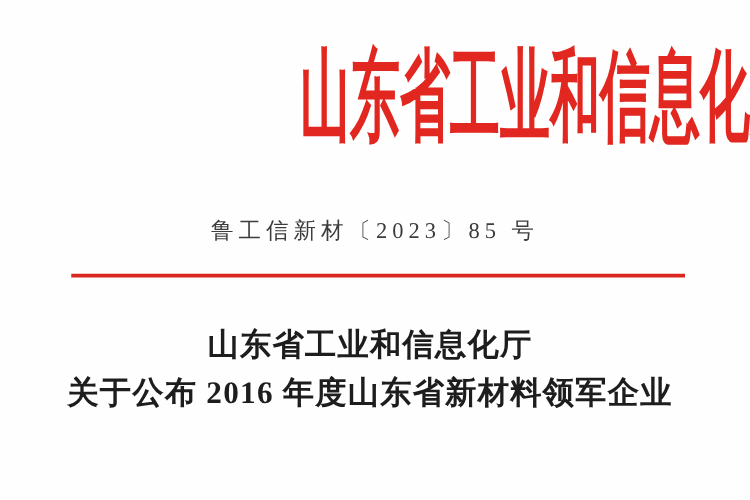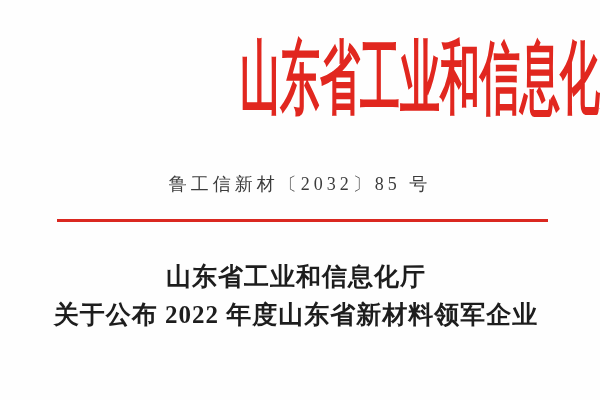--- a/index.html
+++ b/index.html
@@ -72,22 +72,22 @@
 </style>
 </head>
 <body>
 
 <div class="page" style="background: rgb(254, 254, 254);">
 
   <div class="masthead" style="color: rgb(225, 39, 31);">
     <span class="masthead-inner">山东省工业和信息化厅文件</span>
   </div>
 
-  <div class="doc-number" style="color: rgb(60, 60, 60);">鲁工信新材〔2032〕85 号</div>
+  <div class="doc-number" style="color: rgb(60, 60, 60);">鲁工信新材〔2023〕85 号</div>
 
   <hr class="red-rule" style="background: rgb(218, 40, 32);">
 
   <div class="doc-title" style="color: rgb(29, 29, 29);">
     <span class="line">山东省工业和信息化厅</span>
-    <span class="line">关于公布 2022 年度山东省新材料领军企业</span>
+    <span class="line">关于公布 2016 年度山东省新材料领军企业</span>
   </div>
 
 </div>
 
 </body></html>

